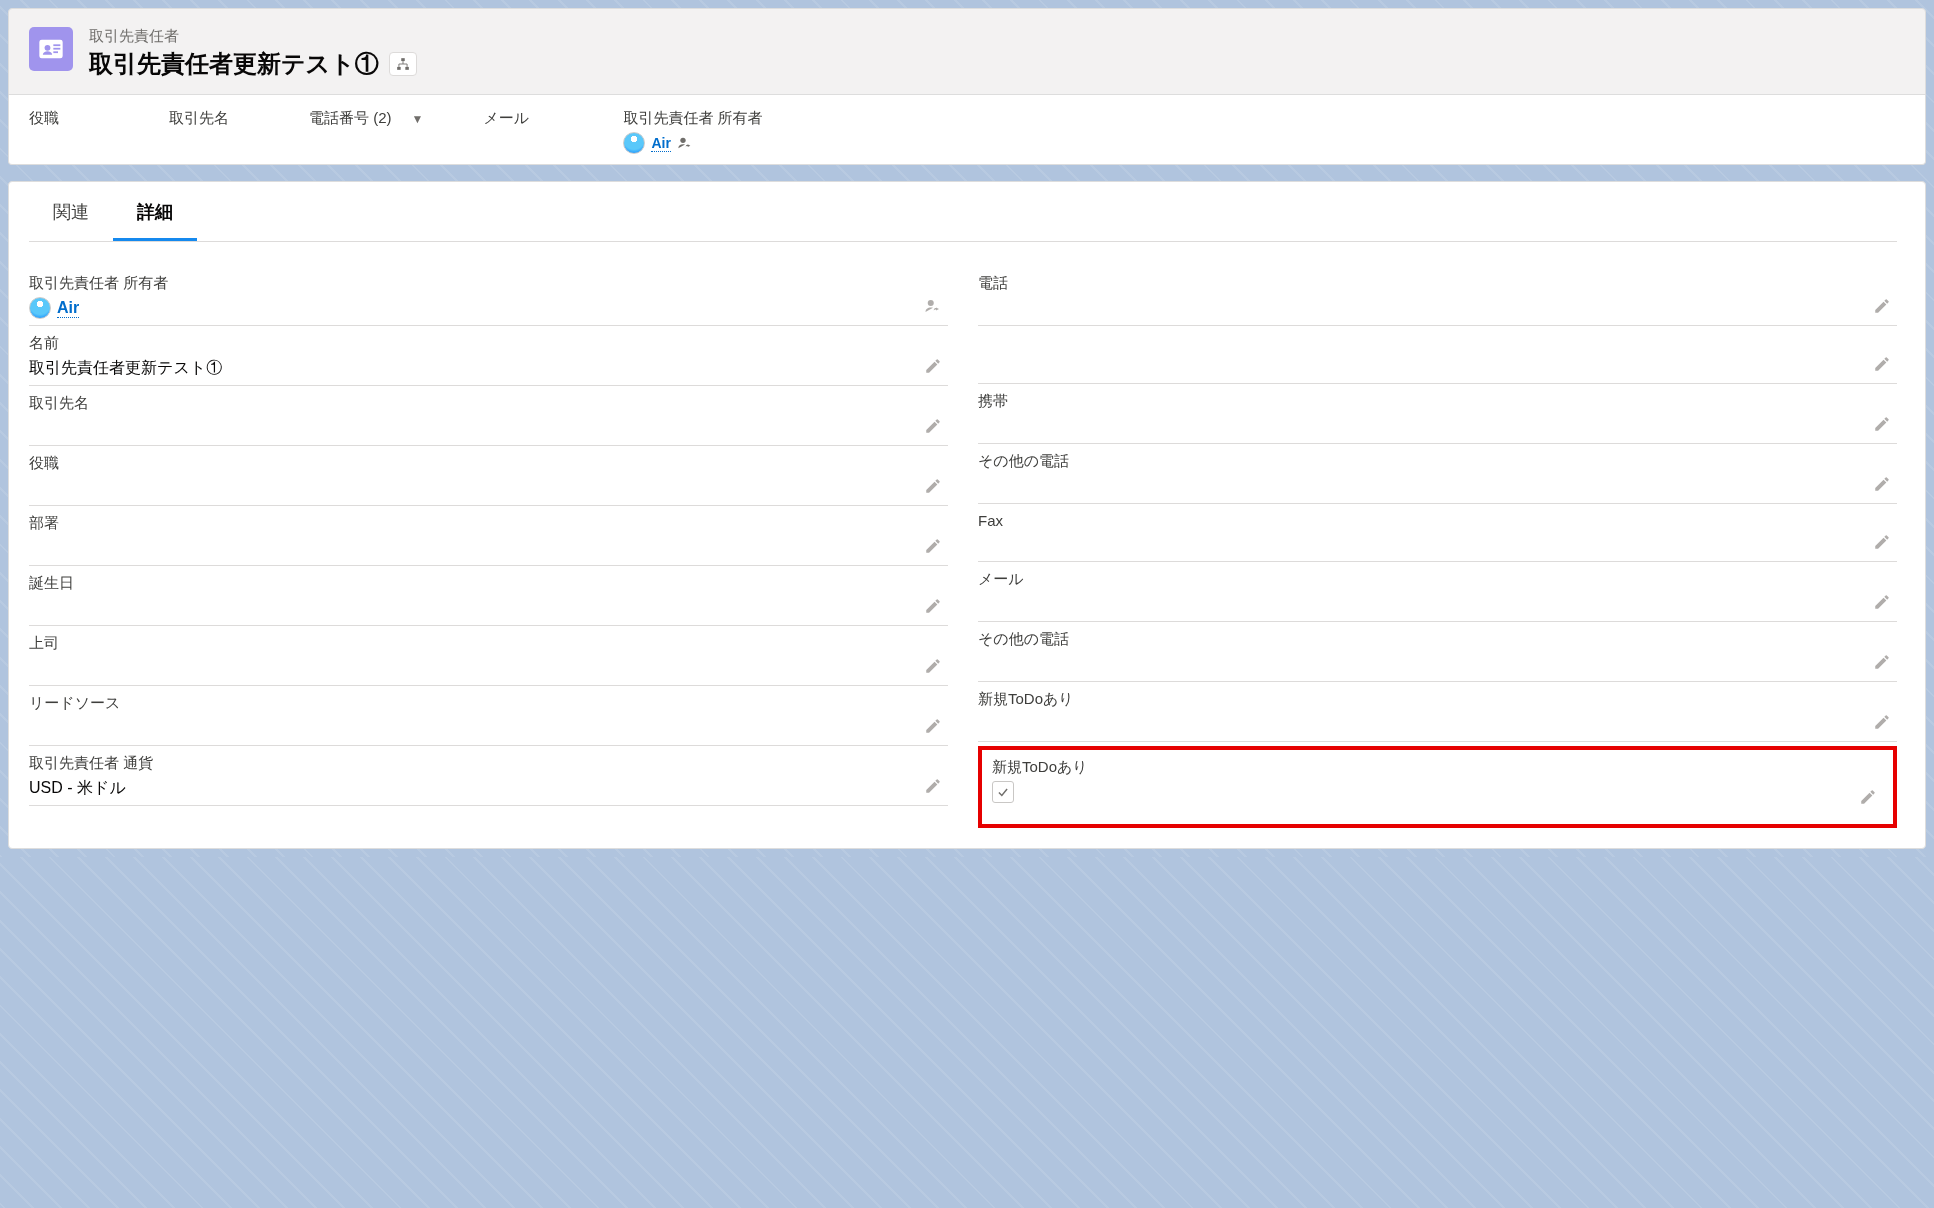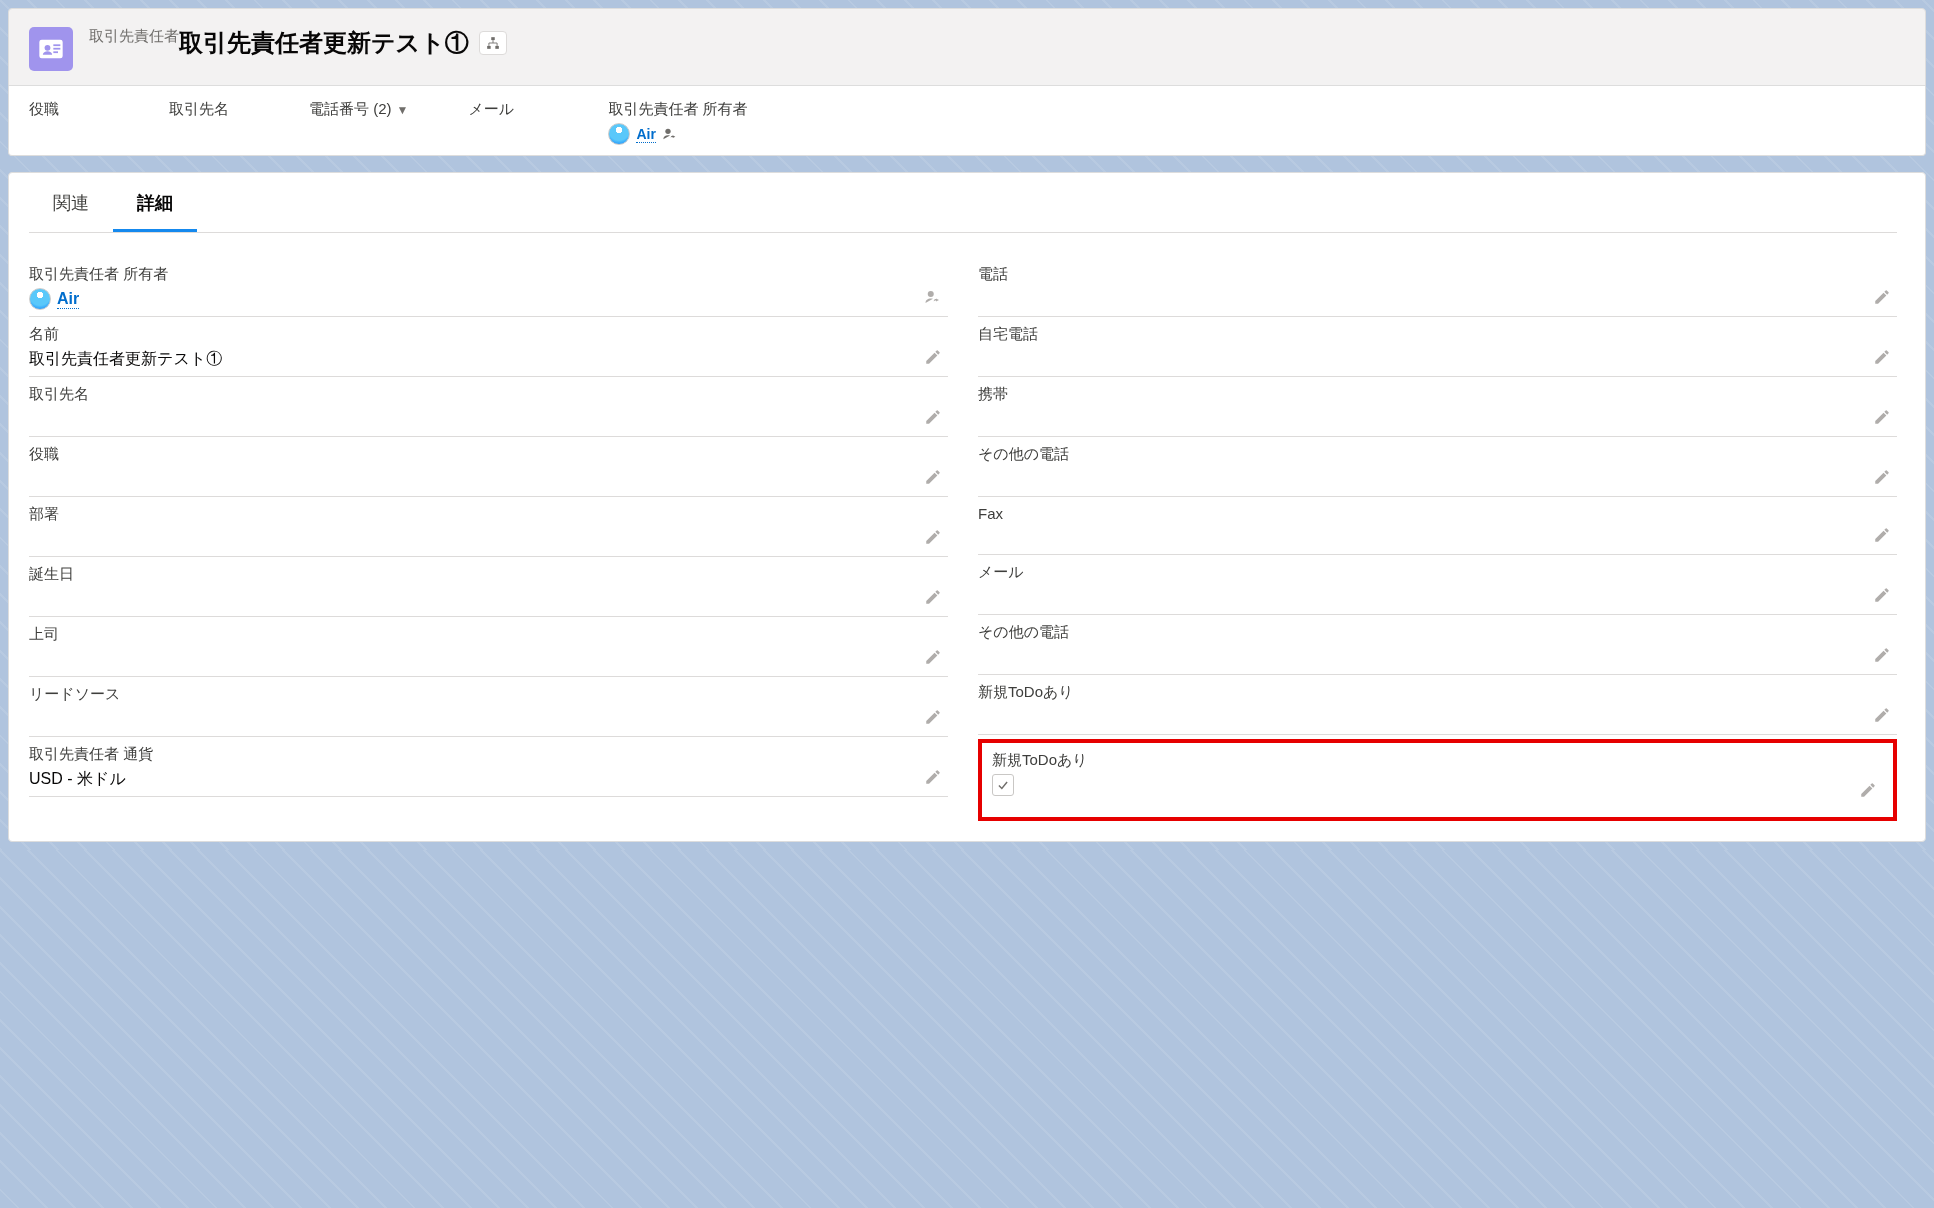--- a/index.html
+++ b/index.html
@@ -36,20 +36,21 @@
       justify-content: center;
       flex-shrink: 0;
     }
     .record-icon svg {
       width: 28px;
       height: 28px;
       fill: white;
     }
     .record-title-block {
       display: flex;
+      flex-direction: column;
     }
     .record-object-label {
       font-size: 15px;
       color: #706e6b;
       margin-bottom: 2px;
     }
     .record-name-row {
       display: flex;
       align-items: center;
       gap: 10px;
@@ -93,21 +94,21 @@
     }
     .highlight-label {
       font-size: 15px;
       color: #3e3e3c;
     }
     .highlight-value {
       font-size: 15px;
       color: #3e3e3c;
       display: flex;
       align-items: center;
-      gap: 5px;
+      gap: 20px;
     }
     .highlight-value .dropdown-arrow {
       color: #706e6b;
       font-size: 12px;
     }
     .owner-value {
       display: flex;
       align-items: center;
       gap: 6px;
     }
@@ -373,21 +374,20 @@
 
       <div class="field-row">
         <div class="field-label">電話</div>
         <div class="field-value"></div>
         <svg class="edit-icon" viewBox="0 0 24 24">
             <path d="M3 17.25V21h3.75L17.81 9.94l-3.75-3.75L3 17.25zM20.71 7.04a1 1 0 000-1.41l-2.34-2.34a1 1 0 00-1.41 0l-1.83 1.83 3.75 3.75 1.83-1.83z"></path>
           </svg>
       </div>
 
       <div class="field-row">
-        <div class="field-label">自宅電話</div>
         <div class="field-value"></div>
         <svg class="edit-icon" viewBox="0 0 24 24">
             <path d="M3 17.25V21h3.75L17.81 9.94l-3.75-3.75L3 17.25zM20.71 7.04a1 1 0 000-1.41l-2.34-2.34a1 1 0 00-1.41 0l-1.83 1.83 3.75 3.75 1.83-1.83z"></path>
           </svg>
       </div>
 
       <div class="field-row">
         <div class="field-label">携帯</div>
         <div class="field-value"></div>
         <svg class="edit-icon" viewBox="0 0 24 24">

